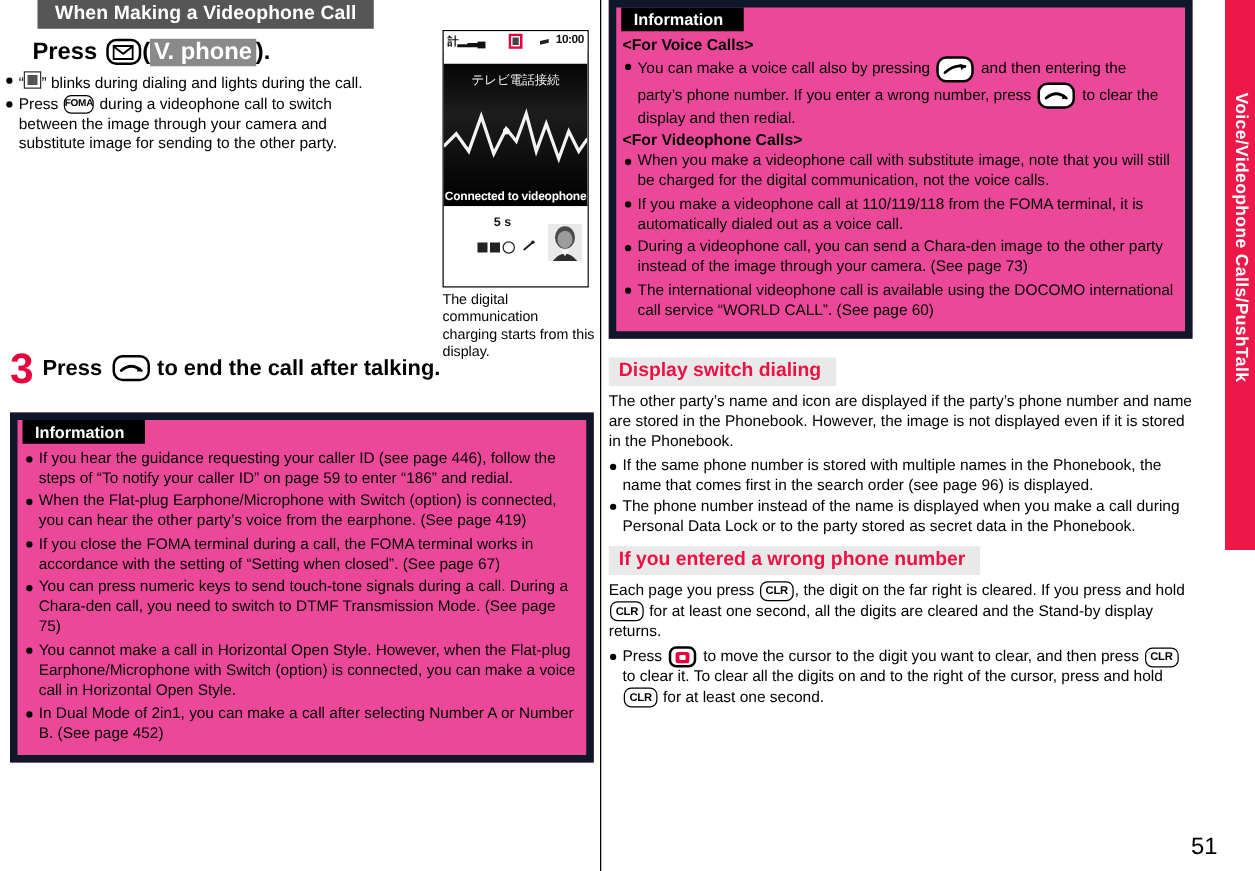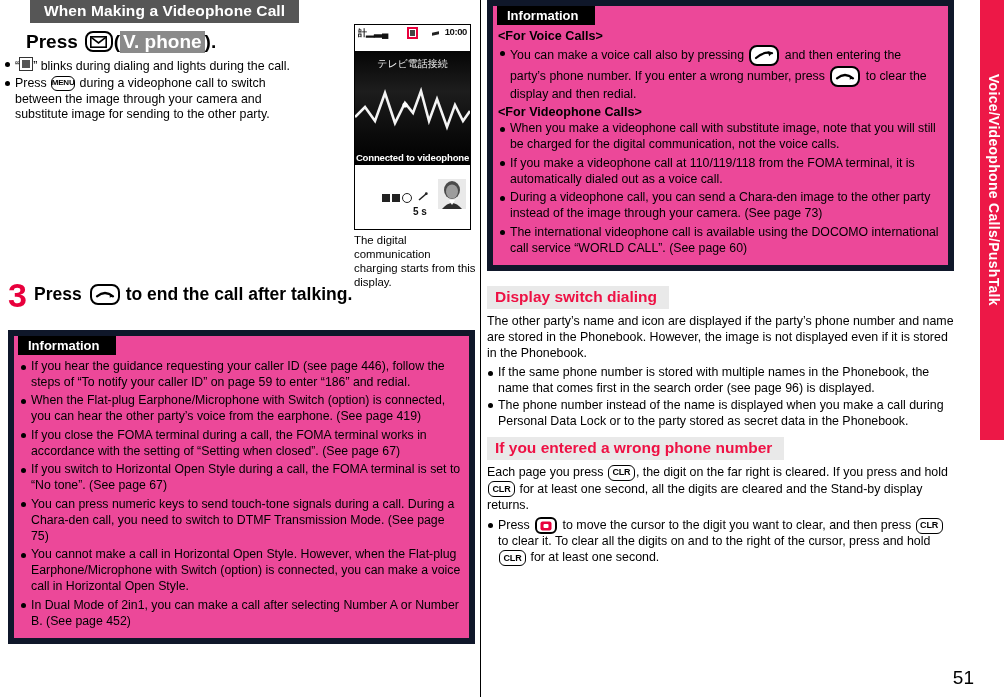--- a/index.html
+++ b/index.html
@@ -200,21 +200,21 @@
     position: absolute; left:0; right:0; top:6px; text-align:center;
     color:#f2f2f2; font-size:10px; letter-spacing:0px;
     font-family:"DejaVu Sans", sans-serif;
   }
   .ps-wave { position:absolute; left:0; top:26px; width:115px; height:62px; }
   .ps-conn {
     position: absolute; left:0; right:0; bottom:2px; text-align:center;
     color:#ffffff; font-size:9.6px; font-weight:bold; letter-spacing:-.2px;
   }
   .ps-lower { position:absolute; left:0; right:0; top:140px; bottom:0; background:#fff; }
-  .ps-sec { position:absolute; left:58px; top:8px; font-size:10px; font-weight:bold; color:#111;margin-top:33px; }
+  .ps-sec { position:absolute; left:40px; top:8px; font-size:10px; font-weight:bold; color:#111; }
   .ps-icons { position:absolute; left:27px; top:28px; display:flex; gap:2px; align-items:center; }
   .ps-ic { width:8px; height:8px; background:#222; }
   .ps-ic.r { border-radius:50%; background:#fff; border:1.3px solid #222; }
   .ps-pin { position:absolute; left:63px; top:27px; width:10px; height:10px; }
   .ps-face {
     position:absolute; right:4px; top:14px; width:28px; height:30px;
     overflow:hidden;
   }
   .caption {
     font-size: 11.4px; line-height: 1.23; margin-top: 3px; color:#000;
@@ -262,21 +262,21 @@
       <span class="hl-gray">V. phone</span>
       <span>).</span>
     </div>
 
     <ul class="bul step-sub">
       <li>
         <span>“</span><span class="glyph-vp"></span><span>” blinks during dialing and lights during the call.</span>
       </li>
       <li>
         <span>Press</span>
-        <span class="key key-sm">MENU</span>
+        <span class="key key-sm">FOMA</span>
         <span>during a videophone call to switch between the image through your camera and substitute image for sending to the other party.</span>
       </li>
     </ul>
 
     
     <div class="phone-wrap">
       <div class="phone-shot">
         <div class="ps-status">
           <span class="ps-sig">計▂▃▄</span>
           <span class="ps-vp">
@@ -335,21 +335,20 @@
       </div>
     </div>
 
     
     <div class="info-box" style="position:absolute; left:4px; top:330px; width:467px;">
       <div class="info-title">Information</div>
       <ul class="bul">
         <li>If you hear the guidance requesting your caller ID (see page 446), follow the steps of “To notify your caller ID” on page 59 to enter “186” and redial.</li>
         <li>When the Flat-plug Earphone/Microphone with Switch (option) is connected, you can hear the other party’s voice from the earphone. (See page 419)</li>
         <li>If you close the FOMA terminal during a call, the FOMA terminal works in accordance with the setting of “Setting when closed”. (See page 67)</li>
-        <li>If you switch to Horizontal Open Style during a call, the FOMA terminal is set to “No tone”. (See page 67)</li>
         <li>You can press numeric keys to send touch-tone signals during a call. During a Chara-den call, you need to switch to DTMF Transmission Mode. (See page 75)</li>
         <li>You cannot make a call in Horizontal Open Style. However, when the Flat-plug Earphone/Microphone with Switch (option) is connected, you can make a voice call in Horizontal Open Style.</li>
         <li>In Dual Mode of 2in1, you can make a call after selecting Number A or Number B. (See page 452)</li>
       </ul>
     </div>
   </div>
 
   <div class="col-divider"></div>
 
   <div class="col-right">

